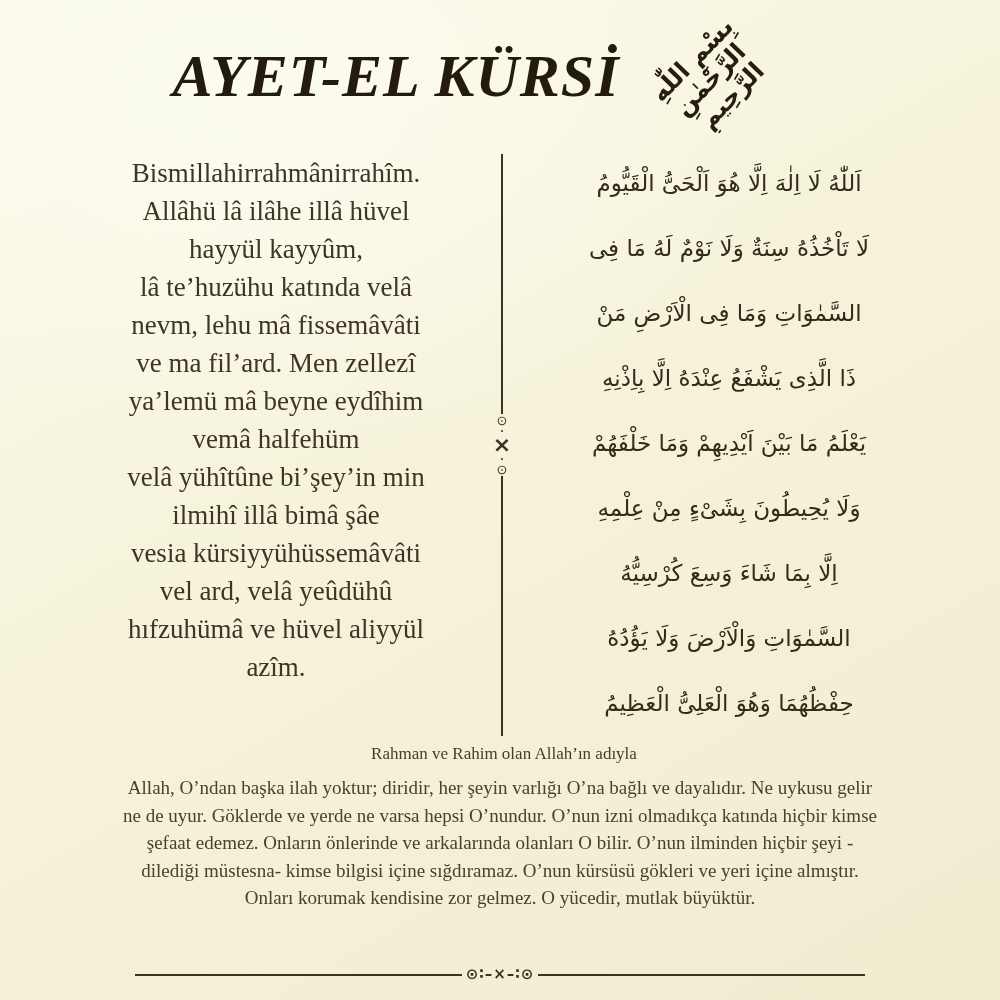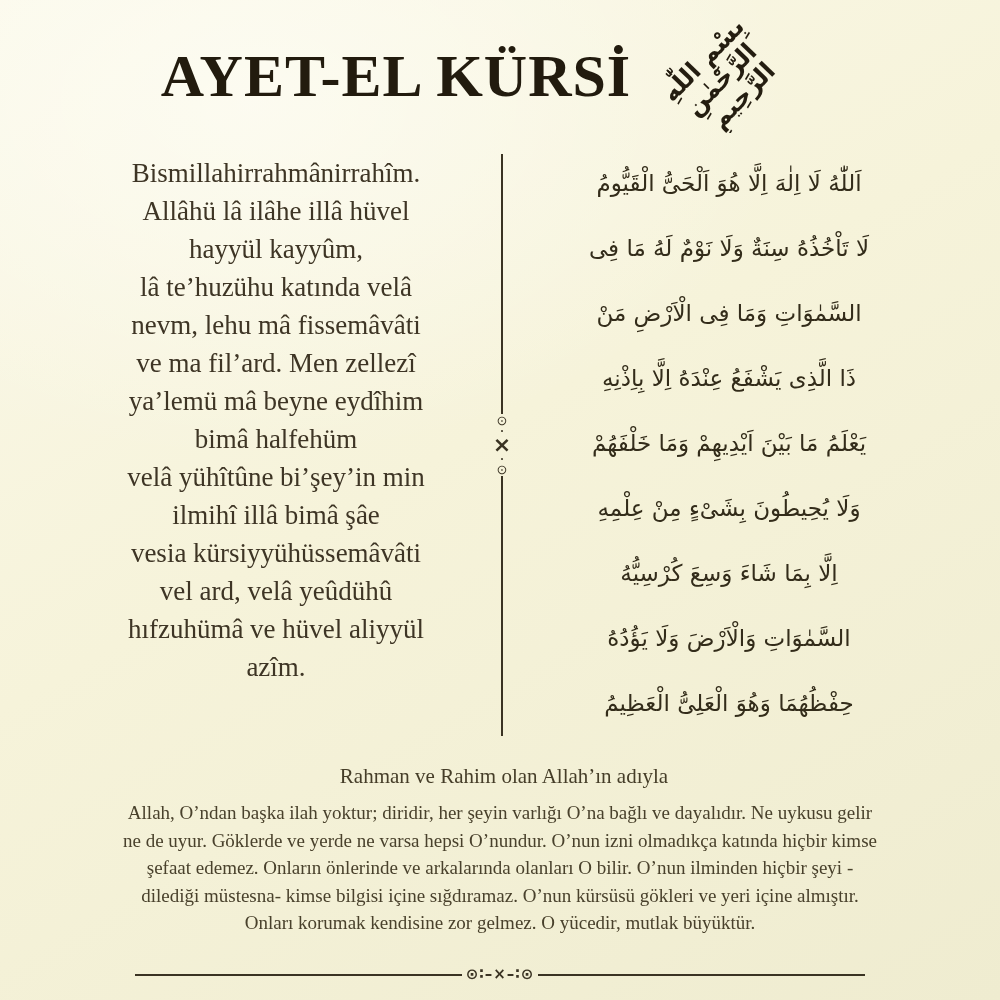--- a/index.html
+++ b/index.html
@@ -15,20 +15,21 @@
   }
   
   .header{
     display:flex;align-items:center;justify-content:center;
     gap:30px;padding:16px 70px 0 10px;height:120px;
   }
   .title{
     margin:0;font-size:60px;font-weight:bold;letter-spacing:1px;
     color:#221b0e;white-space:nowrap;
     font-family:"Liberation Serif", serif;
+    font-style:italic;
   }
   .calligraphy{width:118px;height:114px;flex:0 0 auto;}
   .calligraphy svg{width:100%;height:100%;}
   .calligraphy text{
     font-family:"DejaVu Sans", sans-serif;font-weight:bold;
     fill:#241d10;text-anchor:middle;
   }
   
   .columns{
     display:grid;grid-template-columns: 412px 40px auto;
@@ -50,21 +51,21 @@
   .v-orn .ex{font-size:22px;line-height:20px;font-weight:bold;font-family:"DejaVu Sans",sans-serif;}
   .arabic{
     direction:rtl;text-align:center;
     font-family:"DejaVu Sans", sans-serif;
     font-size:23px;color:#332c1a;padding-top:2px;
   }
   .arabic p{margin:0;height:65px;display:flex;align-items:center;justify-content:center;}
   
   .translation{text-align:center;}
   .bismillah-tr{
-    margin:20px 0 10px 0;font-size:21px;color:#453d28;padding-left:8px;
+    margin:0 0 10px 0;font-size:17px;color:#453d28;padding-left:8px;
   }
   .trans-body{
     margin:0 auto;width:758px;font-size:19px;line-height:27.5px;
     color:#49412c;text-align:center;
   }
   
   .footer-rule{
     position:absolute;left:135px;right:135px;bottom:18px;
     display:flex;align-items:center;justify-content:center;gap:4px;
     color:#3a3323;
@@ -96,21 +97,21 @@
   <main class="columns">
 
     <div class="translit">
       <p>Bismillahirrahmânirrahîm.</p>
       <p>Allâhü lâ ilâhe illâ hüvel</p>
       <p>hayyül kayyûm,</p>
       <p>lâ te’huzühu katında velâ</p>
       <p>nevm, lehu mâ fissemâvâti</p>
       <p>ve ma fil’ard. Men zellezî</p>
       <p>ya’lemü mâ beyne eydîhim</p>
-      <p>bimâ halfehüm</p>
+      <p>vemâ halfehüm</p>
       <p>velâ yühîtûne bi’şey’in min</p>
       <p>ilmihî illâ bimâ şâe</p>
       <p>vesia kürsiyyühüssemâvâti</p>
       <p>vel ard, velâ yeûdühû</p>
       <p>hıfzuhümâ ve hüvel aliyyül</p>
       <p>azîm.</p>
     </div>
 
     <div class="divider-col">
       <div class="vline"></div>

